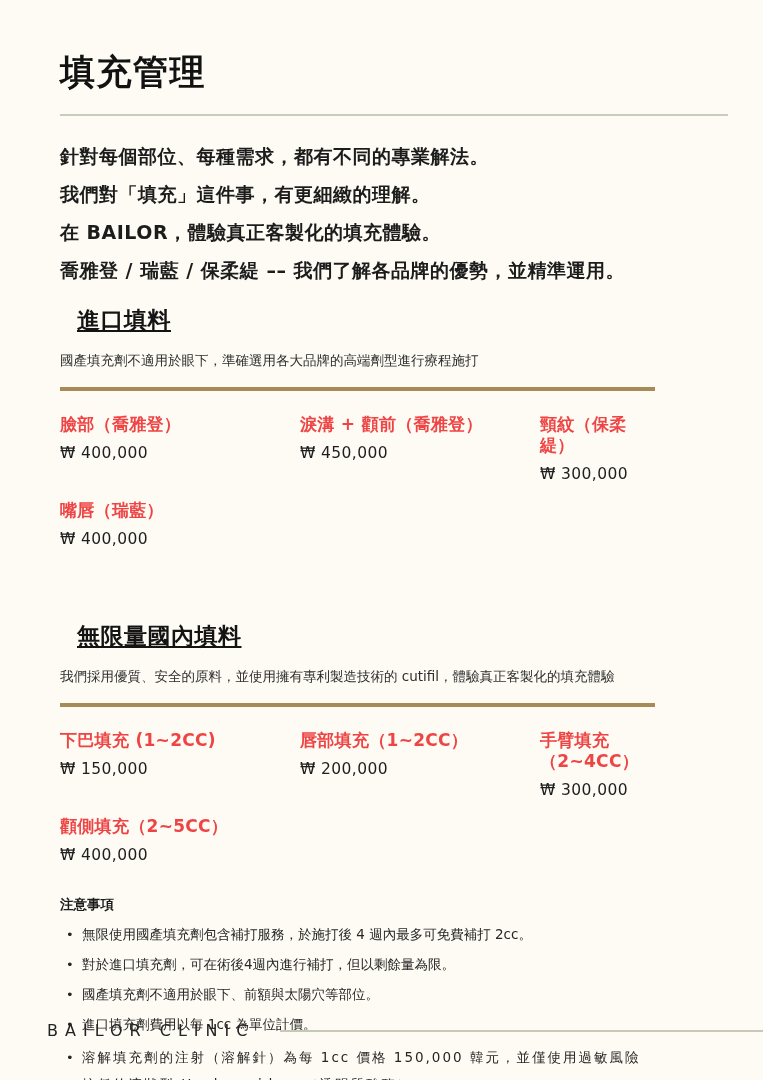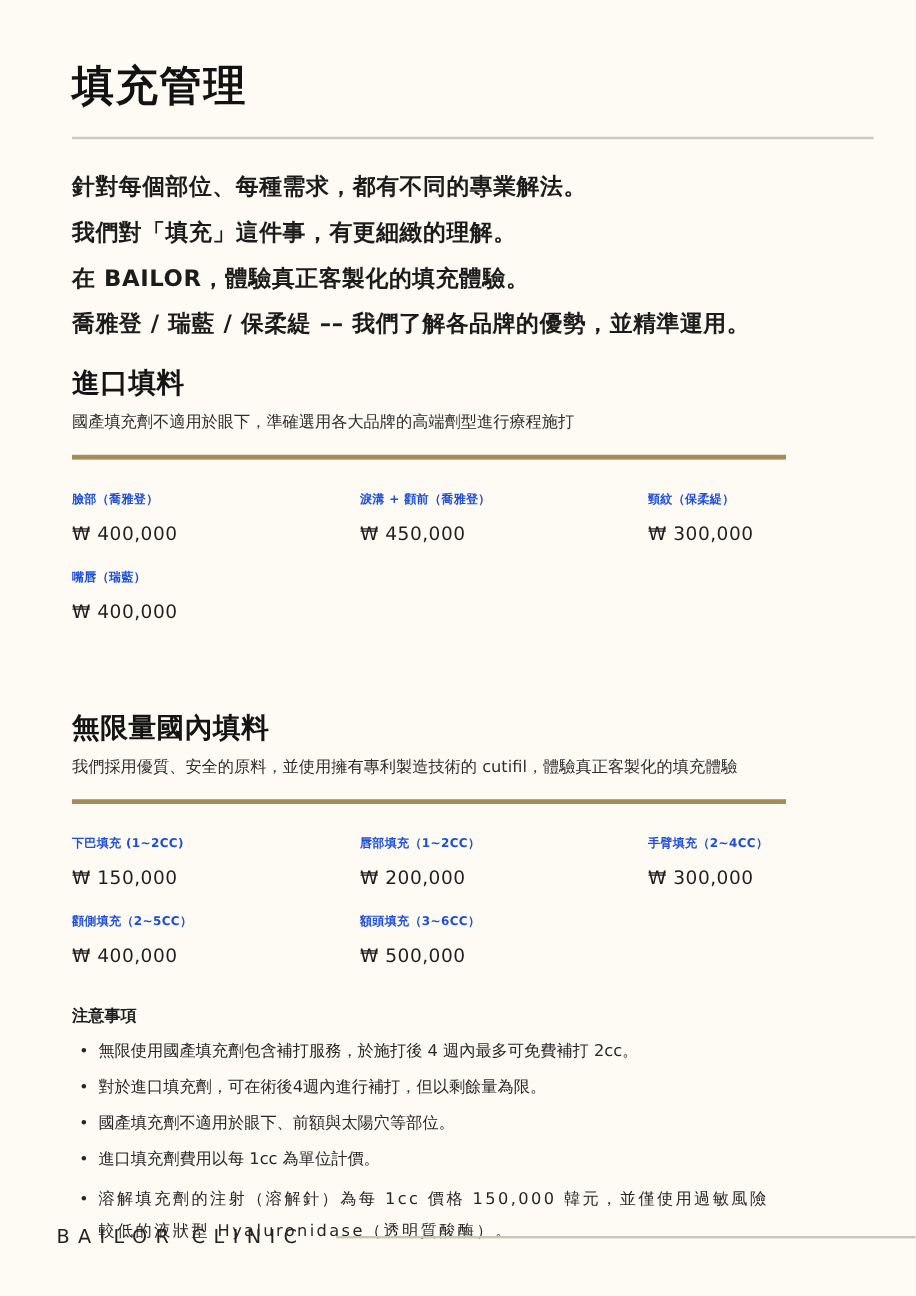--- a/index.html
+++ b/index.html
@@ -35,50 +35,51 @@
   .intro p {
     margin: 0;
     font-size: 19px;
     line-height: 38px;
     font-weight: 700;
     color: #1c1c1c;
     letter-spacing: 0.5px;
   }
   .section { margin-top: 0; }
   .section-heading {
-    margin: 0;
+    margin: 17px;
     font-size: 23px;
     line-height: 28px;
     font-weight: 800;
     color: #141414;
     letter-spacing: 0.5px;
+    text-decoration: underline;
   }
   .section-sub {
     margin: 9px 0 0 0;
     font-size: 13.5px;
     line-height: 19px;
     color: #2e2e2e;
   }
   .accent-rule {
     height: 4px;
     background: #a68a58;
     margin-top: 17px;
     width: 100%;
   }
   .price-grid {
     display: grid;
     grid-template-columns: 240px 240px 1fr;
     row-gap: 15px;
     margin-top: 23px;
   }
   .pname {
-    font-size: 10px;
+    font-size: 17px;
     line-height: 21px;
     font-weight: 700;
-    color: #1d4ed8;
+    color: #ef4444;
     letter-spacing: 0.3px;
   }
   .pprice {
     margin-top: 7px;
     font-size: 15.5px;
     line-height: 22px;
     color: #1e1e1e;
     letter-spacing: 0.4px;
   }
   .sec1 { margin-top: 17px; }
@@ -187,24 +188,20 @@
         <div class="pname">唇部填充（1~2CC）</div>
         <div class="pprice">₩ 200,000</div>
       </div>
       <div class="price-item">
         <div class="pname">手臂填充（2~4CC）</div>
         <div class="pprice">₩ 300,000</div>
       </div>
       <div class="price-item">
         <div class="pname">顴側填充（2~5CC）</div>
         <div class="pprice">₩ 400,000</div>
-      </div>
-      <div class="price-item">
-        <div class="pname">額頭填充（3~6CC）</div>
-        <div class="pprice">₩ 500,000</div>
       </div>
     </div>
   </section>
 
   <div class="notes">
     <p class="notes-heading">注意事項</p>
     <ul>
       <li>無限使用國產填充劑包含補打服務，於施打後 4 週內最多可免費補打 2cc。</li>
       <li>對於進口填充劑，可在術後4週內進行補打，但以剩餘量為限。</li>
       <li>國產填充劑不適用於眼下、前額與太陽穴等部位。</li>

